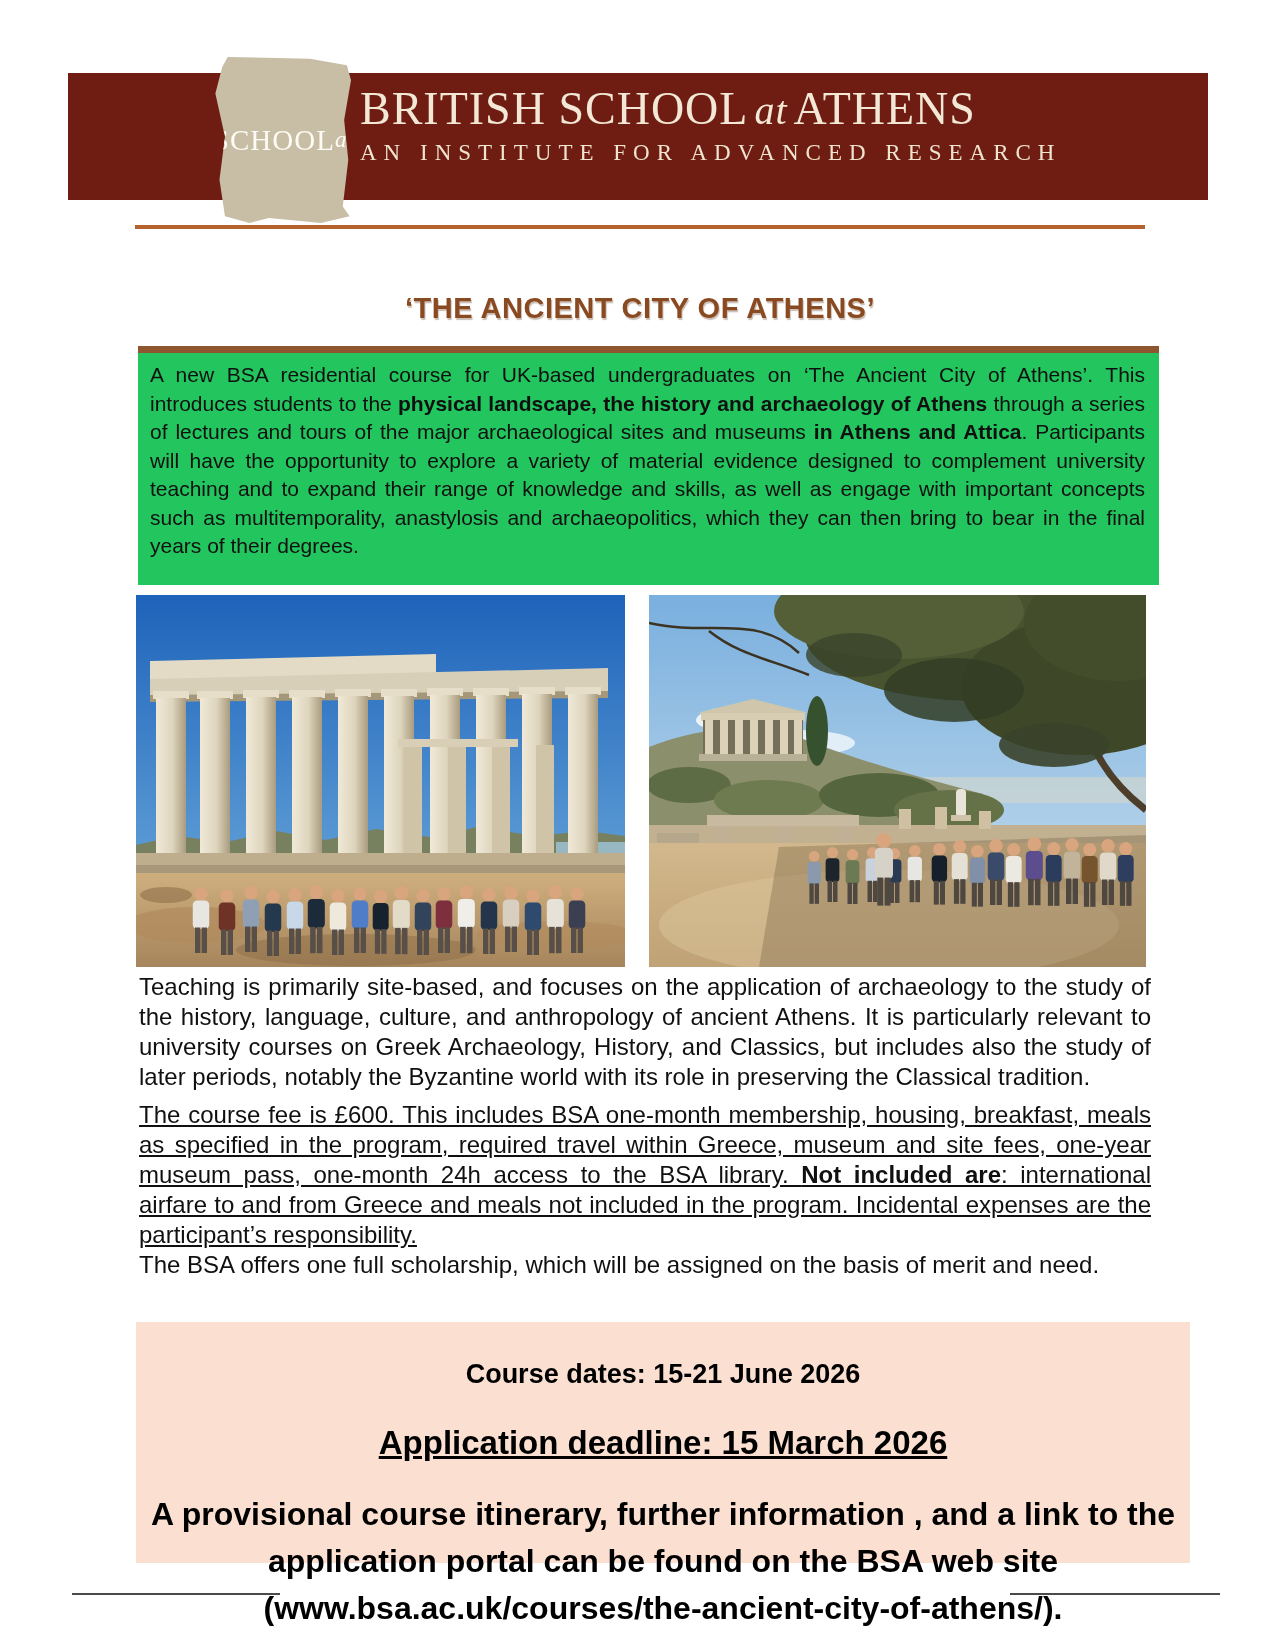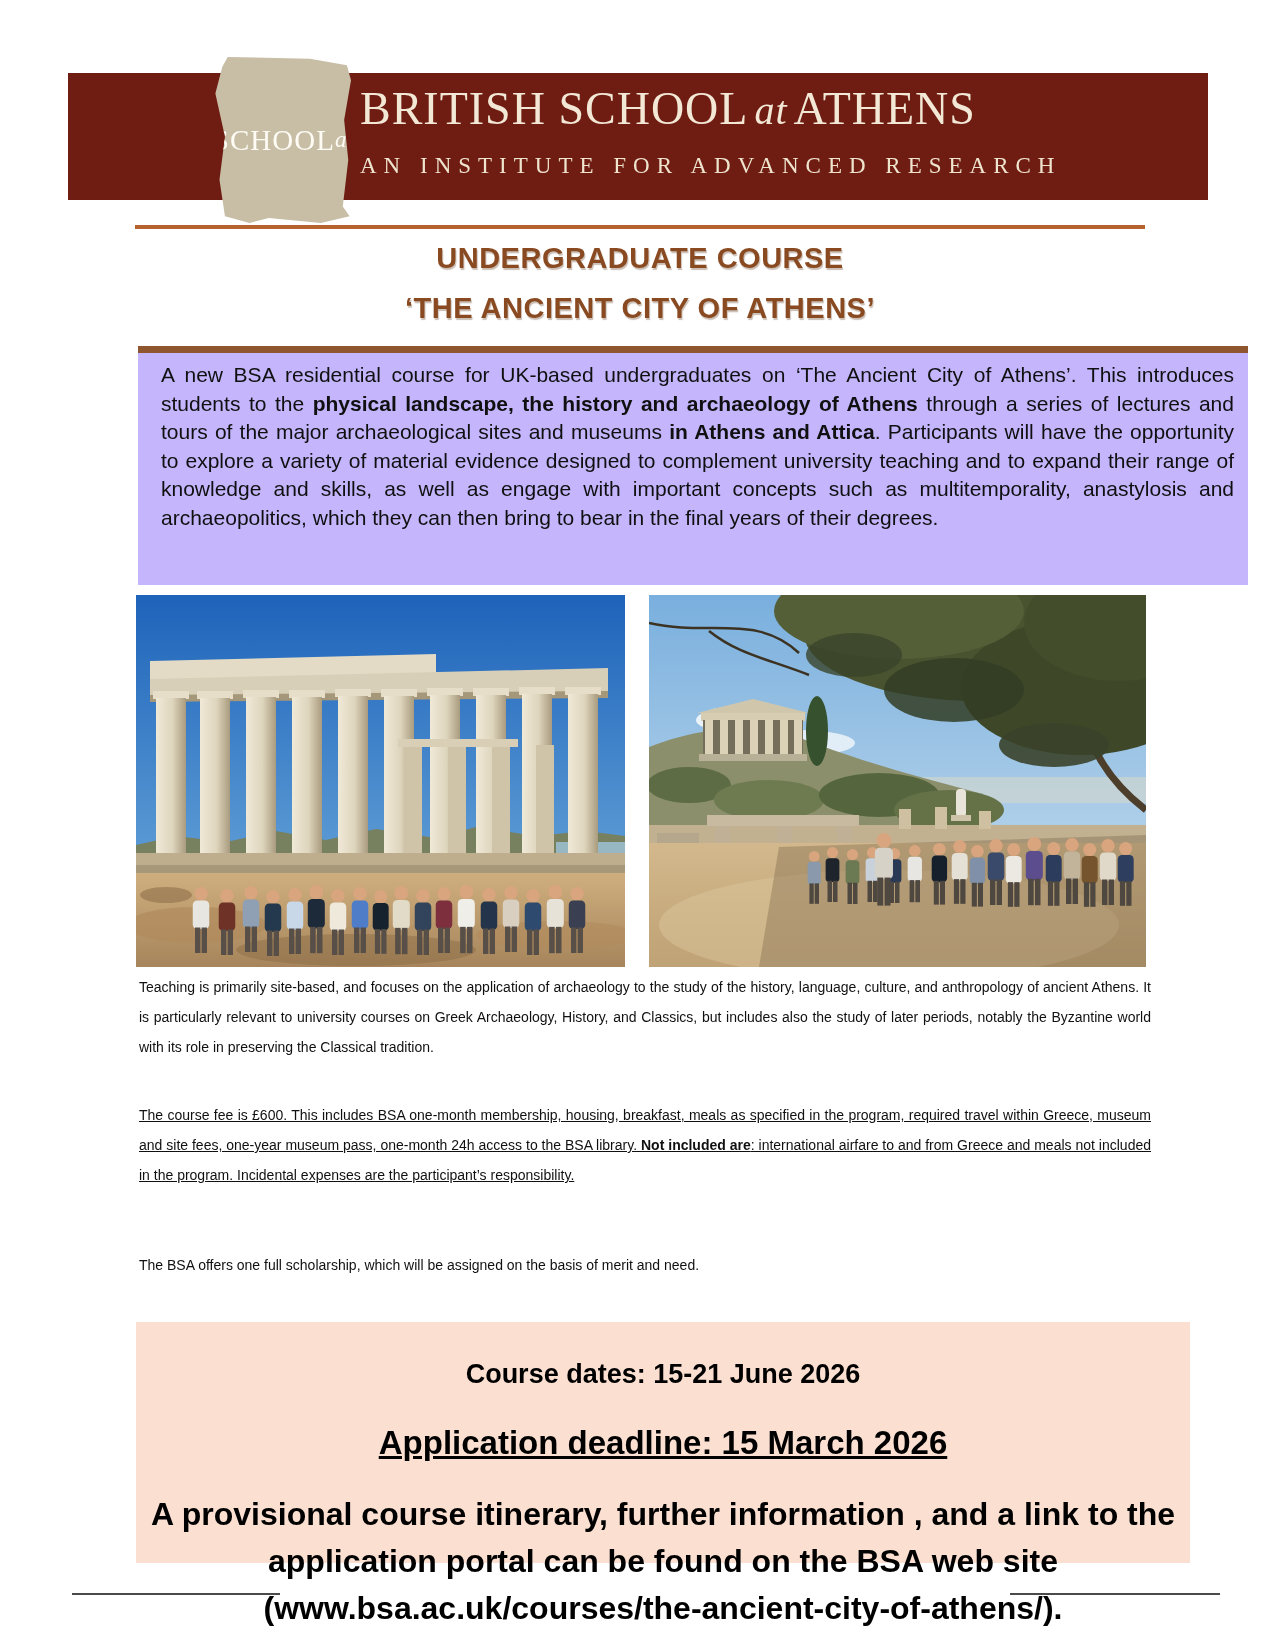--- a/index.html
+++ b/index.html
@@ -4,48 +4,48 @@
 <style>
   html,body{margin:0;padding:0;background:#ffffff;}
   .page{position:relative;width:1275px;height:1650px;background:#ffffff;
         font-family:"Liberation Sans",sans-serif;overflow:hidden;}
 
   
   .banner{position:absolute;left:68px;top:73px;width:1140px;height:127px;background:#6F1D12;}
   .banner-text{position:absolute;left:292px;top:10px;color:#F2E8D5;font-family:"Liberation Serif",serif;}
   .banner-title{font-size:46px;line-height:52px;white-space:nowrap;letter-spacing:1px;}
   .banner-title .bt-at{font-style:italic;font-size:40px;padding:0 6px;}
-  .banner-subtitle{margin-top:16px;font-size:23px;letter-spacing:7px;white-space:nowrap;color:#EFE4CE;}
+  .banner-subtitle{margin-top:3px;font-size:23px;letter-spacing:7px;white-space:nowrap;color:#EFE4CE;}
   .logo{position:absolute;left:214px;top:57px;width:137px;height:166px;background:#C8BEA6;z-index:2;
         clip-path:polygon(10% 0%,70% 1%,97% 5%,100% 14%,95% 38%,98% 62%,94% 90%,99% 96%,78% 100%,40% 97%,26% 100%,8% 96%,4% 74%,8% 48%,1% 22%,6% 6%);
         display:flex;flex-direction:row;justify-content:center;align-items:center;
         font-family:"Liberation Serif",serif;color:#FDFBF4;}
   .logo-line{font-size:29px;line-height:30px;letter-spacing:1px;}
   .logo-line.lg-at{font-style:italic;font-size:23px;line-height:26px;}
 
   
   .rule-1{position:absolute;left:135px;top:225px;width:1010px;height:4px;background:#B5622F;}
   .heading{position:absolute;left:135px;width:1010px;text-align:center;color:#8A4A21;font-weight:bold;
            font-size:29px;letter-spacing:.5px;text-shadow:1px 2px 1px rgba(80,40,10,.30);}
   .heading-1{top:242px;}
   .heading-2{top:292px;}
 
   
-  .intro-box{position:absolute;left:138px;top:346px;width:1110px;min-height:239px;box-sizing:border-box;
-             background:#c4b5fd;border-top:7px solid #8E552E;padding:8px 14px 8px 23px;
+  .intro-box{position:absolute;left:138px;top:346px;width:1021px;min-height:239px;box-sizing:border-box;
+             background:#22c55e;border-top:7px solid #8E552E;padding:8px 14px 8px 12px;
              font-size:21px;line-height:28.5px;color:#101010;text-align:justify;}
 
   
   .photo{position:absolute;top:595px;height:372px;}
   .photo svg{display:block;width:100%;height:100%;}
   .photo-left{left:136px;width:489px;}
   .photo-right{left:649px;width:497px;}
 
   
-  .para{position:absolute;left:139px;width:1012px;font-size:14px;line-height:30px;color:#101010;text-align:justify;}
+  .para{position:absolute;left:139px;width:1012px;font-size:24px;line-height:30px;color:#101010;text-align:justify;}
   .para-teaching{top:972px;}
   .para-fee{top:1100px;text-decoration:underline;}
   .para-scholarship{top:1250px;text-align:left;}
 
   
   .info-box{position:absolute;left:136px;top:1322px;width:1054px;height:241px;box-sizing:border-box;
             background:#FBE0D2;text-align:center;color:#000;}
   .info-line{font-weight:bold;}
   .info-line-1{padding-top:37px;font-size:27px;}
   .info-line-2{padding-top:34px;font-size:33px;text-decoration:underline;}
@@ -70,21 +70,20 @@
 
   <div class="logo">
     <div class="logo-line">BRITISH</div>
     <div class="logo-line">SCHOOL</div>
     <div class="logo-line lg-at">at</div>
     <div class="logo-line">ATHENS</div>
   </div>
 
   <div class="rule-1"></div>
 
-  <div class="heading heading-1">UNDERGRADUATE COURSE</div>
   <div class="heading heading-2">‘THE ANCIENT CITY OF ATHENS’</div>
 
   <div class="intro-box"><span>A new BSA residential course for UK-based undergraduates on ‘The Ancient City of Athens’. This introduces students to the </span><b>physical landscape, the history and archaeology of Athens</b><span> through a series of lectures and tours of the major archaeological sites and museums </span><b>in Athens and Attica</b><span>. Participants will have the opportunity to explore a variety of material evidence designed to complement university teaching and to expand their range of knowledge and skills, as well as engage with important concepts such as multitemporality, anastylosis and archaeopolitics, which they can then bring to bear in the final years of their degrees.</span></div>
 
   <div class="photo photo-left">
     <svg viewBox="0 0 489 372" preserveAspectRatio="none">
       <defs>
         <linearGradient id="skyL" x1="0" y1="0" x2="0" y2="1">
           <stop offset="0" stop-color="#1E63BA"></stop>
             <stop offset="0.75" stop-color="#5F9ED6"></stop>

